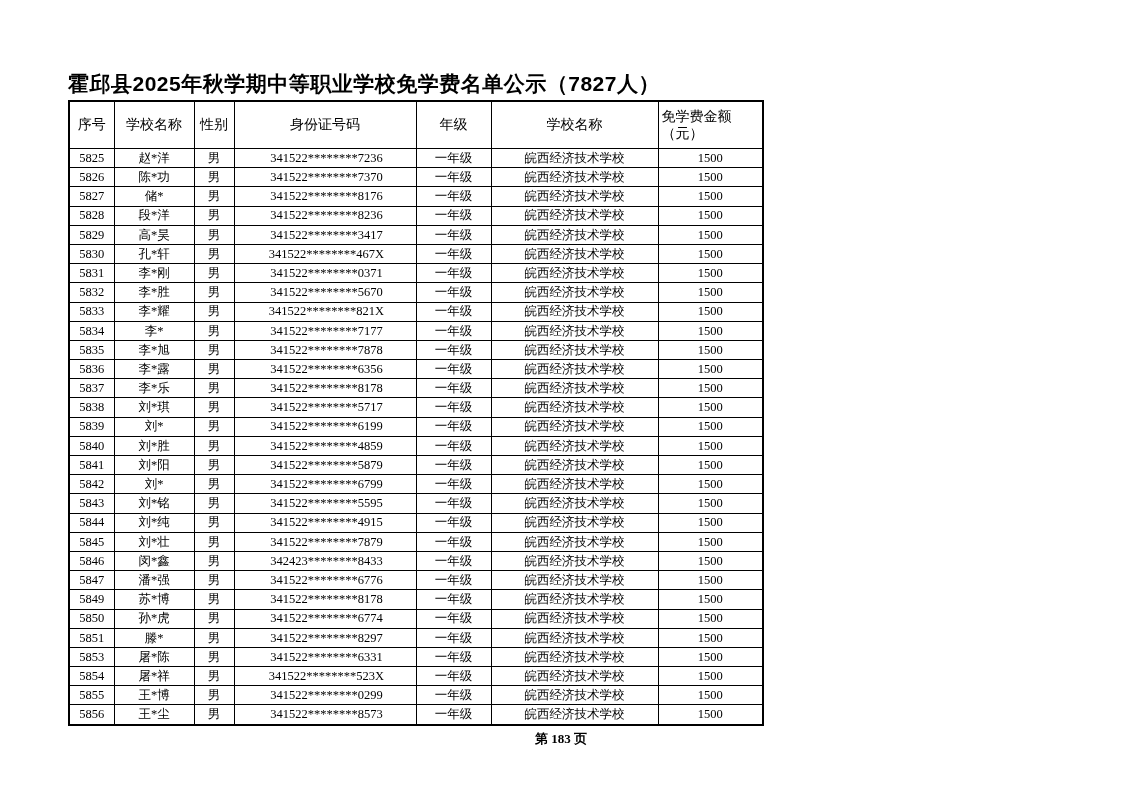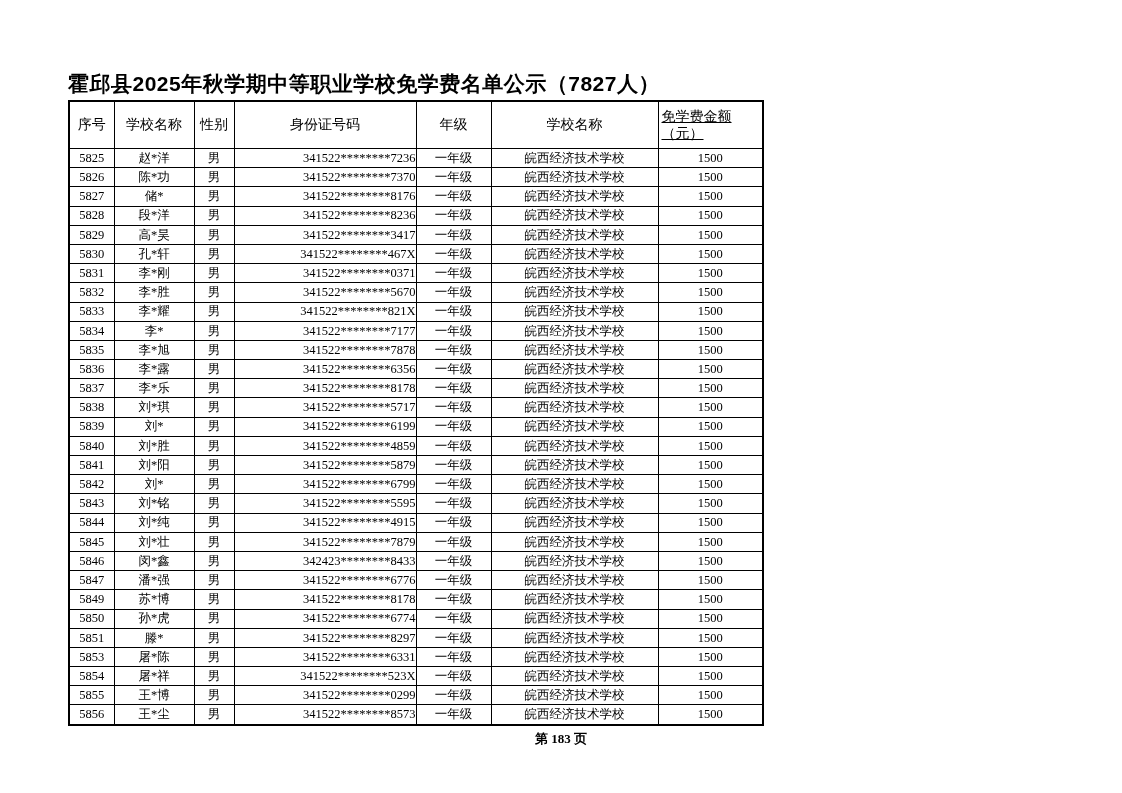--- a/index.html
+++ b/index.html
@@ -46,30 +46,30 @@
     font-size: 14px;
     height: 46px;
     text-align: center;
     vertical-align: middle;
     line-height: 1.25;
   }
   table.roster th.fee-header {
     text-align: left;
     padding-left: 3px;
   }
-  table.roster th.fee-header span { display: block; text-decoration: underline; }
+  table.roster th.fee-header span { display: block; }
   table.roster td {
     font-size: 12.5px;
     height: 18.2px;
     line-height: 1;
     text-align: center;
     vertical-align: middle;
   }
   table.roster td.cell-id {
-    text-align: right;
+    text-align: center;
     padding-left: 3px;
   }
   .page-footer {
     position: absolute;
     left: 0;
     top: 730px;
     width: 1122px;
     text-align: center;
     font-size: 13px;
     font-family: "Liberation Serif", "DejaVu Serif", serif;

